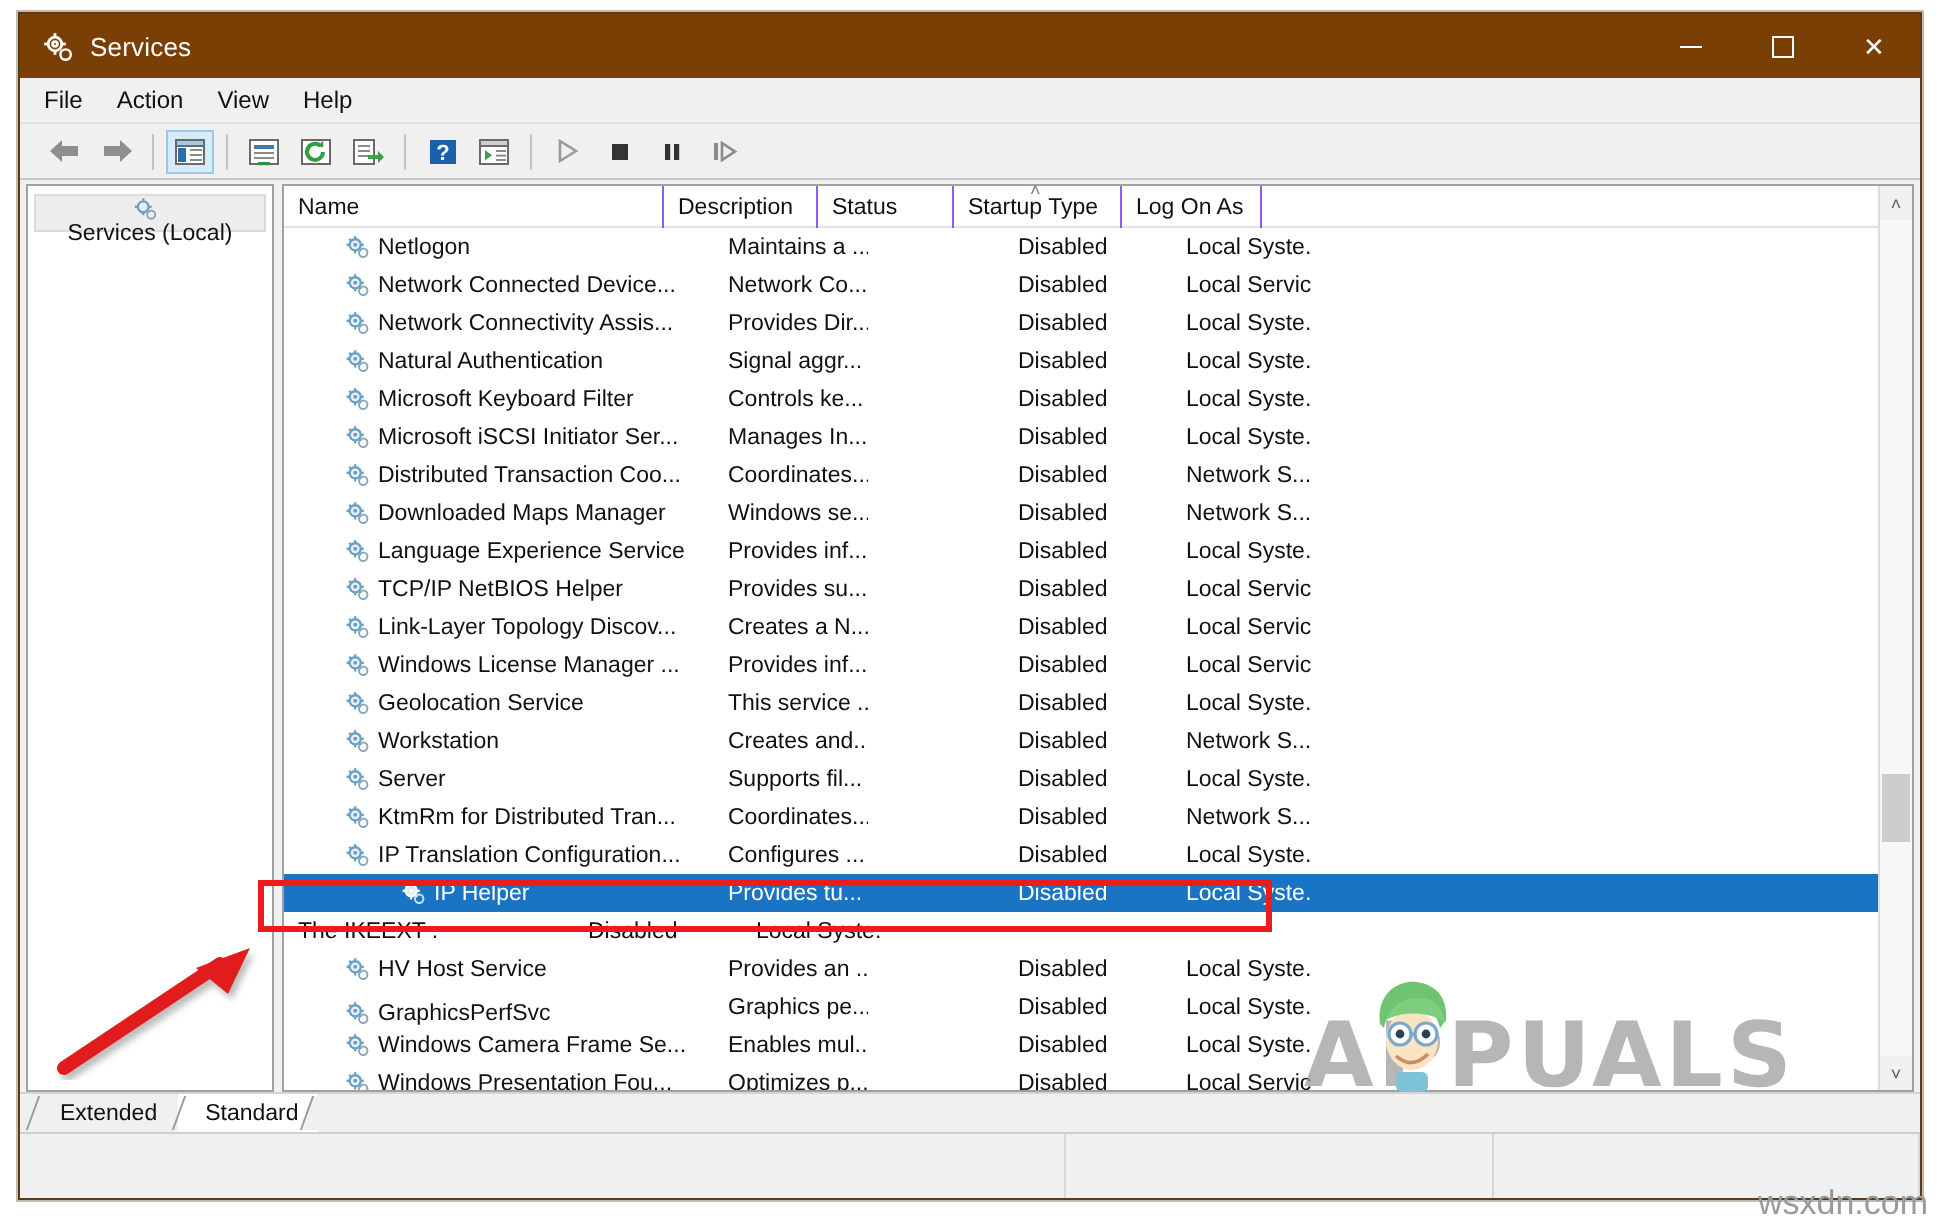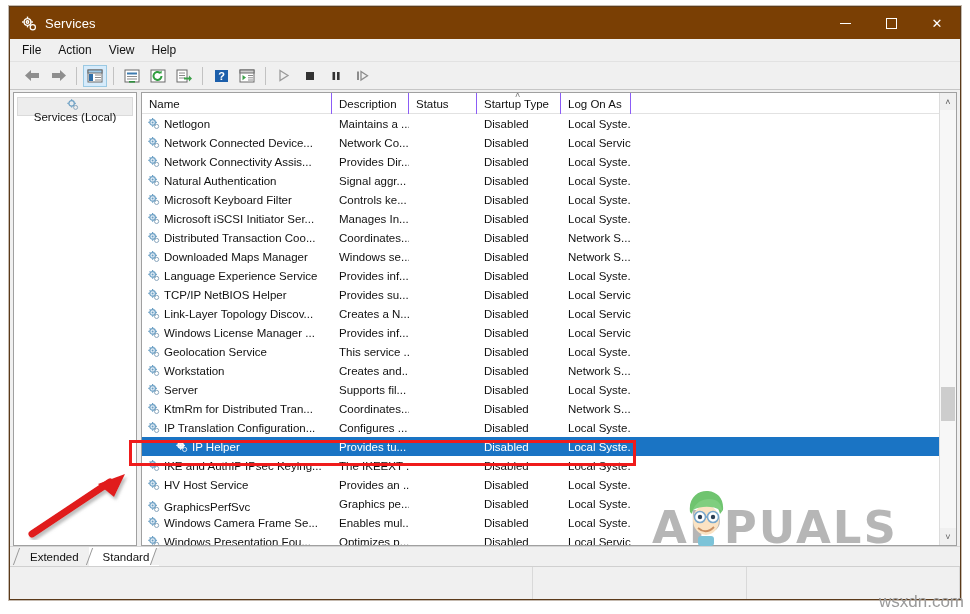--- a/index.html
+++ b/index.html
@@ -186,21 +186,21 @@
     background: #1a74c4;
     color: #ffffff;
   }
   .cell {
     padding-left: 7px;
     overflow: hidden;
     white-space: nowrap;
     display: flex; align-items: center;
     height: 19px;
   }
-  .cell.name { padding-left: 5px; }
+  .cell.name { padding-left: 5px; margin-left: 25px; }
   .cell .svcico { margin-right: 4px; display: flex; flex: 0 0 auto; }
 
   
   .vscroll {
     position: absolute;
     right: 0; top: 0; bottom: 0;
     width: 17px;
     background: #f0f0f0;
     border-left: 1px solid #dcdcdc;
     display: flex; flex-direction: column;
@@ -1067,38 +1067,20 @@
                 <span></span>
               </div>
               <div class="cell" style="width: 84px;">
                 <span>Disabled</span>
               </div>
               <div class="cell" style="width: 70px;">
                 <span>Local Syste...</span>
               </div>
             </div>
             <div class="lv-row">
-              <div class="cell name" style="width: 190px;">
-                <span class="svcico">
-                  <svg width="13" height="13" viewBox="0 0 13 13">
-                    <circle cx="5.6" cy="5.4" r="2.8" fill="#e8f1f8" stroke="#6b9fc4" stroke-width="1.2"></circle>
-                    <circle cx="5.6" cy="5.4" r="1" fill="#6b9fc4"></circle>
-                    <g stroke="#6b9fc4" stroke-width="1.2">
-                      <line x1="5.6" y1="1.1" x2="5.6" y2="2.3"></line>
-                      <line x1="5.6" y1="8.5" x2="5.6" y2="9.7"></line>
-                      <line x1="1.3" y1="5.4" x2="2.5" y2="5.4"></line>
-                      <line x1="8.7" y1="5.4" x2="9.9" y2="5.4"></line>
-                      <line x1="2.6" y1="2.4" x2="3.4" y2="3.2"></line>
-                      <line x1="7.8" y1="7.6" x2="8.6" y2="8.4"></line>
-                    </g>
-                    <circle cx="9.6" cy="9.4" r="2.1" fill="none" stroke="#8ba7bd" stroke-width="1"></circle>
-                  </svg>
-                </span>
-                <span>IKE and AuthIP IPsec Keying...</span>
-              </div>
               <div class="cell" style="width: 77px;">
                 <span>The IKEEXT ...</span>
               </div>
               <div class="cell" style="width: 68px;">
                 <span></span>
               </div>
               <div class="cell" style="width: 84px;">
                 <span>Disabled</span>
               </div>
               <div class="cell" style="width: 70px;">

